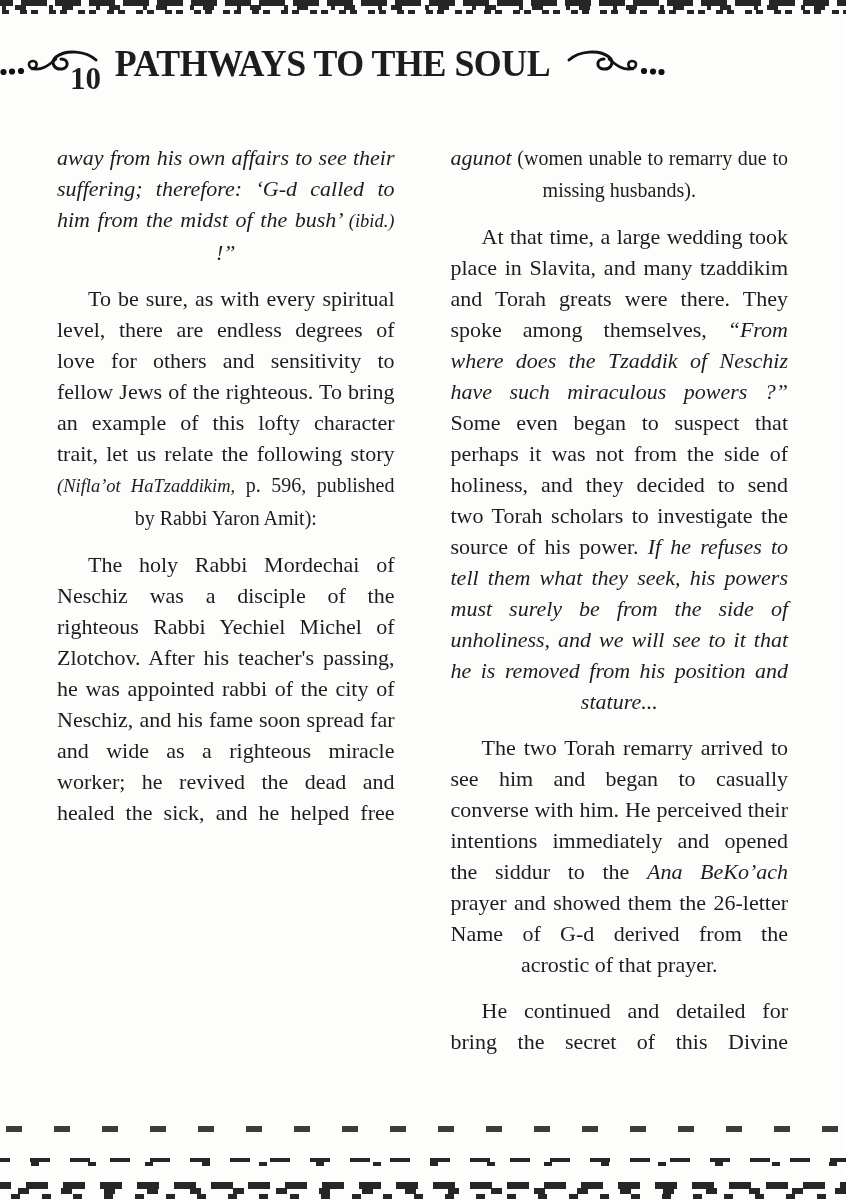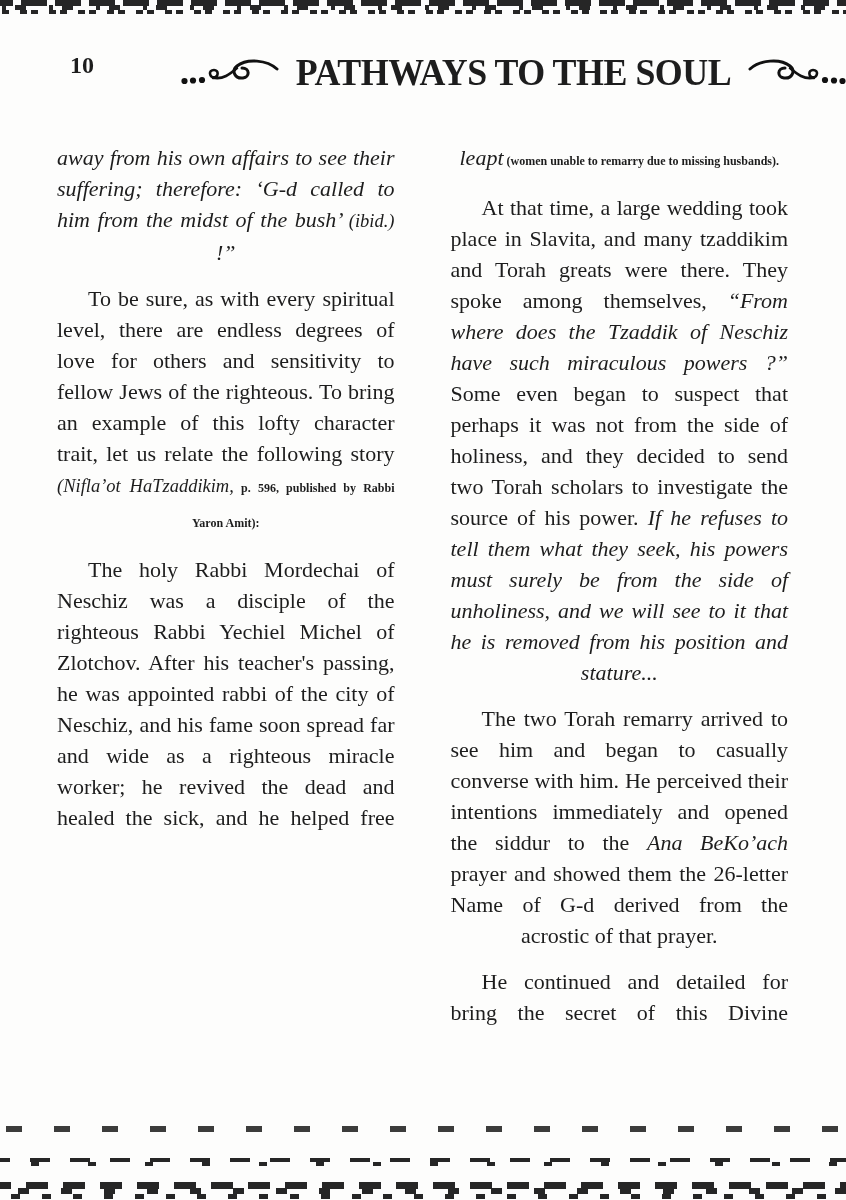--- a/index.html
+++ b/index.html
@@ -30,36 +30,36 @@
       repeating-linear-gradient(90deg,var(--edge) 0 10px,transparent 10px 30px),
       repeating-linear-gradient(90deg,transparent 0 22px,var(--edge) 22px 30px,transparent 30px 57px);
     background-size:40px 4px,57px 4px;background-position:0 0,9px 4px;}
   .strip-b3{top:1182px;height:18px;
     background-image:
       repeating-linear-gradient(90deg,var(--edge) 0 11px,transparent 11px 26px),
       repeating-linear-gradient(90deg,transparent 0 13px,var(--edge) 13px 24px,transparent 24px 43px),
       repeating-linear-gradient(90deg,var(--edge) 0 9px,transparent 9px 31px);
     background-size:37px 7px,43px 6px,31px 5px;background-position:0 0,5px 6px,11px 12px;}
   
-  .pageno{position:absolute;left:70px;top:52px;font-weight:700;font-size:24px;}
-  .title-row{position:absolute;left:0;right:0;top:51px;display:flex;justify-content:flex-end;align-items:center;gap:8px;}
+  .pageno{position:absolute;left:70px;top:61px;font-weight:700;font-size:31px;}
+  .title-row{position:absolute;left:0;right:0;top:42px;display:flex;justify-content:flex-start;align-items:center;gap:8px;}
   .title{font-weight:700;font-size:37px;letter-spacing:-.5px;white-space:nowrap;transform:scaleX(.97);}
   .orn{width:100px;height:32px;flex:0 0 auto;}
   .orn.mirror{transform:scaleX(-1);}
   .subtitle{position:absolute;left:0;right:0;top:92px;text-align:center;font-weight:700;font-size:20.5px;letter-spacing:-.2px;word-spacing:2px;}
   
   .columns{position:absolute;left:57px;top:142px;width:731px;display:flex;gap:56px;}
   .col{flex:1;min-width:0;}
   .para{margin:0 0 15px 0;font-size:22px;line-height:31px;text-align:justify;}
   .para.indent{text-indent:31px;}
   .para.last-center{text-align-last:center;}
   .para.last-justify{text-align-last:justify;}
   .r-normal{}
   .r-italic{font-style:italic;}
-  .r-small{font-size:12px;font-weight:bold;}
+  .r-small{font-size:20px;}
   .r-small-italic{font-size:18.5px;font-style:italic;}
 </style>
 </head>
 <body>
 
 <div class="page">
 
   <div class="strip strip-top"></div>
 
   <div class="pageno">10</div>
@@ -83,21 +83,21 @@
   </div>
 
 
   <div class="columns">
     <div class="col">
         <p class="para last-center"><span class="r-italic">away from his own affairs to see their suffering; therefore: ‘G-d called to him from the midst of the bush’ </span><span class="r-small-italic">(ibid.)</span><span class="r-italic"> !”</span></p>
         <p class="para indent last-center"><span class="r-normal">To be sure, as with every spiritual level, there are endless degrees of love for others and sensitivity to fellow Jews of the righteous. To bring an example of this lofty character trait, let us relate the following story </span><span class="r-small-italic">(Nifla’ot HaTzaddikim,</span><span class="r-small"> p. 596, published by Rabbi Yaron Amit):</span></p>
         <p class="para indent last-justify"><span class="r-normal">The holy Rabbi Mordechai of Neschiz was a disciple of the righteous Rabbi Yechiel Michel of Zlotchov. After his teacher's passing, he was appointed rabbi of the city of Neschiz, and his fame soon spread far and wide as a righteous miracle worker; he revived the dead and healed the sick, and he helped free</span></p>
       </div>
     <div class="col">
-        <p class="para last-center"><span class="r-italic">leapt</span><span class="r-small"> (women unable to remarry due to missing husbands).</span></p>
+        <p class="para last-center"><span class="r-italic">agunot</span><span class="r-small"> (women unable to remarry due to missing husbands).</span></p>
         <p class="para indent last-center"><span class="r-normal">At that time, a large wedding took place in Slavita, and many tzaddikim and Torah greats were there. They spoke among themselves, </span><span class="r-italic">“From where does the Tzaddik of Neschiz have such miraculous powers ?”</span><span class="r-normal"> Some even began to suspect that perhaps it was not from the side of holiness, and they decided to send two Torah scholars to investigate the source of his power. </span><span class="r-italic">If he refuses to tell them what they seek, his powers must surely be from the side of unholiness, and we will see to it that he is removed from his position and stature...</span></p>
         <p class="para indent last-center"><span class="r-normal">The two Torah remarry arrived to see him and began to casually converse with him. He perceived their intentions immediately and opened the siddur to the </span><span class="r-italic">Ana BeKo’ach</span><span class="r-normal"> prayer and showed them the 26-letter Name of G-d derived from the acrostic of that prayer.</span></p>
         <p class="para indent last-justify"><span class="r-normal">He continued and detailed for bring the secret of this Divine</span></p>
       </div>
   </div>
 
   <div class="strip strip-b1"></div>
   <div class="strip strip-b2"></div>
   <div class="strip strip-b3"></div>
 

